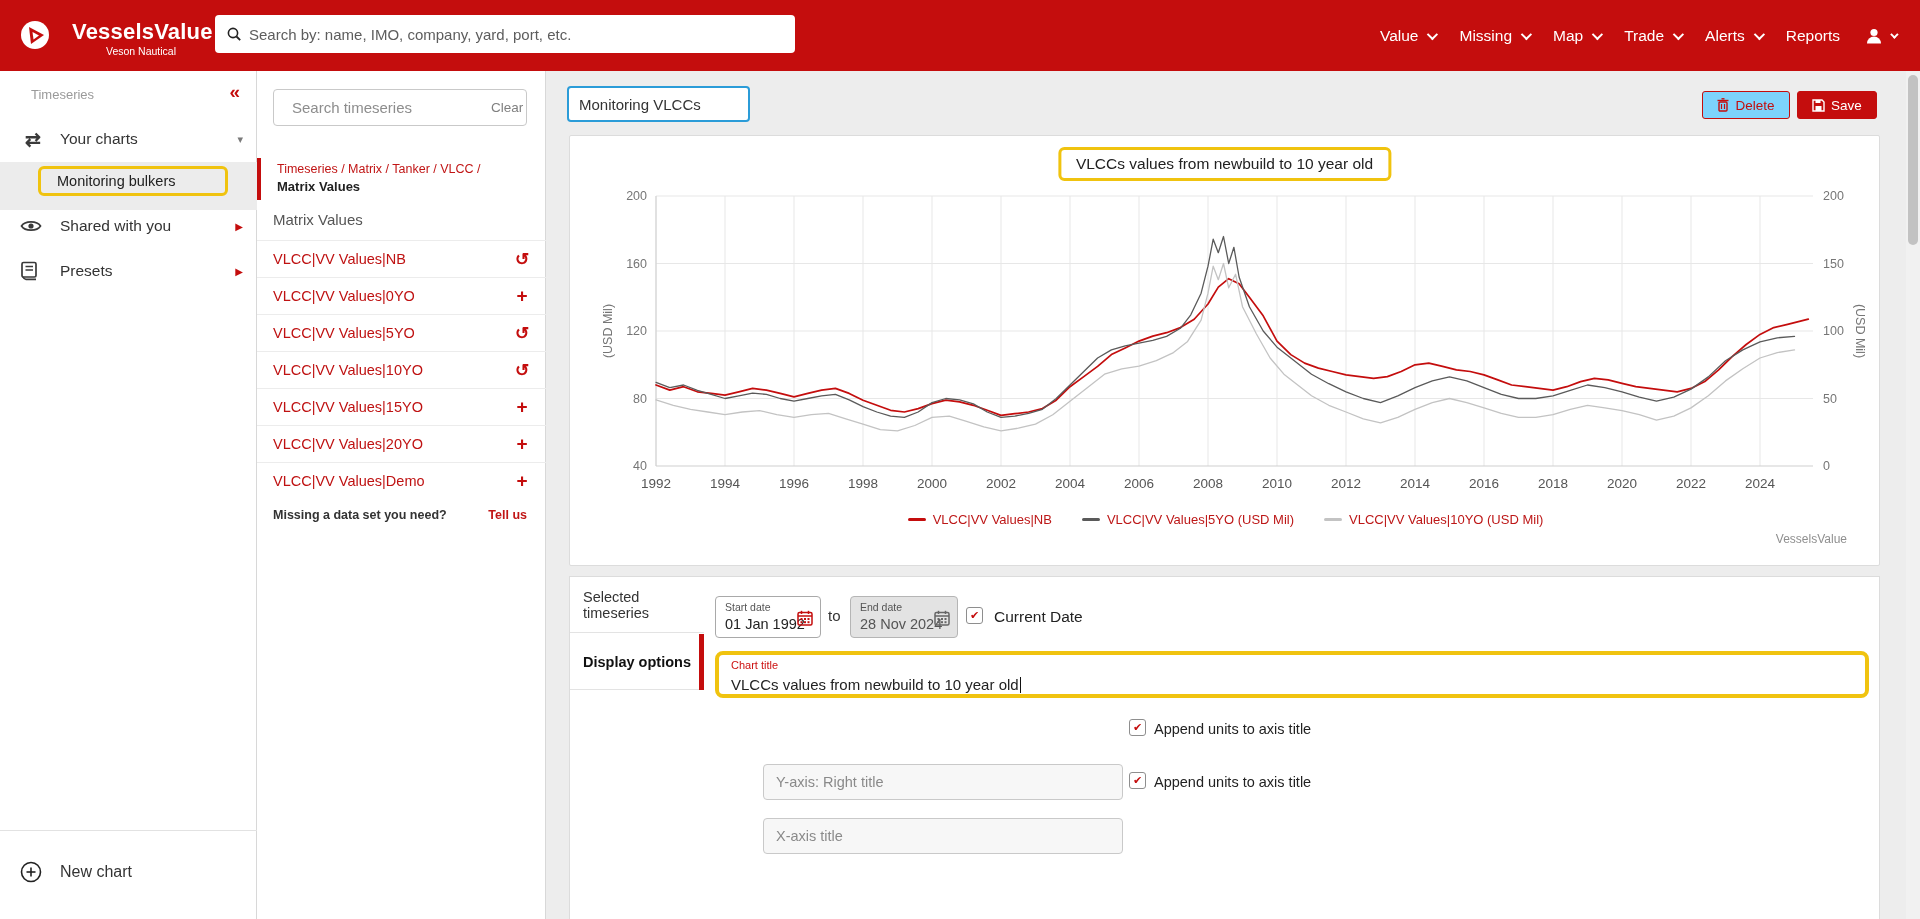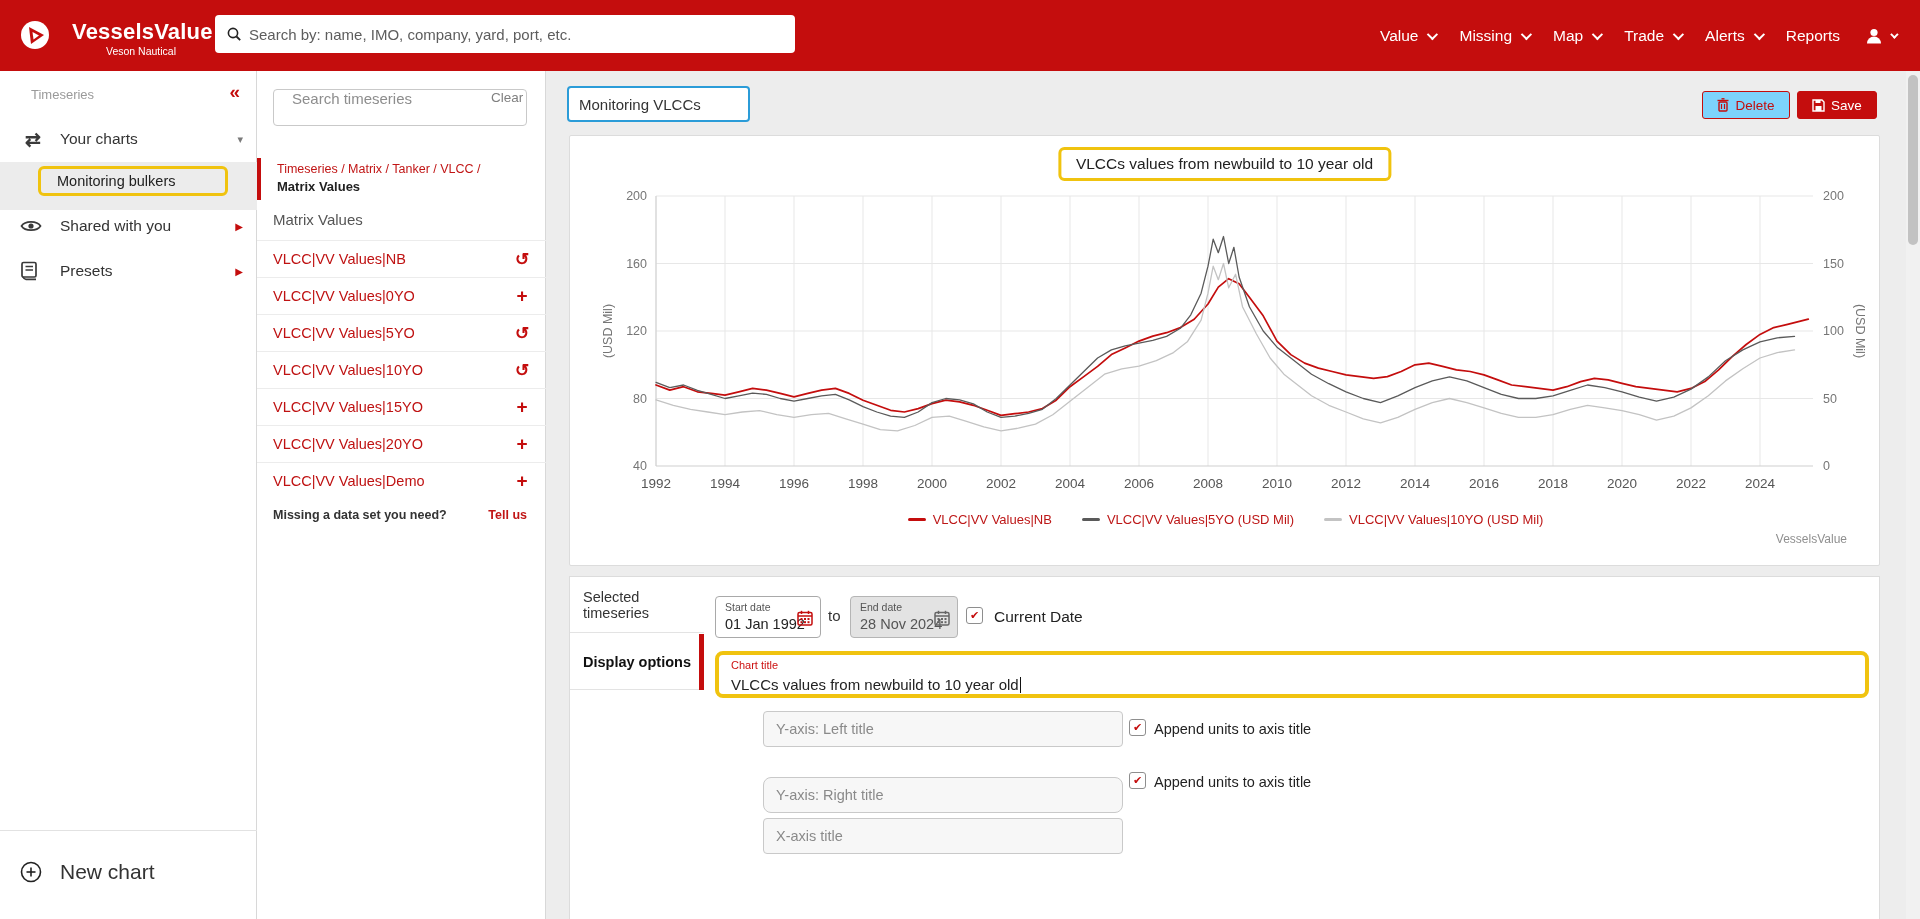--- a/index.html
+++ b/index.html
@@ -30,25 +30,25 @@
   #row-yourcharts { top:49px; }
   #row-yourcharts .sb-icon { font-size:19px; font-weight:bold; }
   #row-yourcharts .sb-caret { position:absolute; right:14px; color:#7a7a7a; font-size:11px; }
   #row-selected { top:91px; height:48px; background:#ececec; }
   #sel-box { position:absolute; left:38px; top:4px; width:190px; height:30px; border:3px solid #f0c30f; border-radius:6px; display:flex; align-items:center; }
   #sel-box span { margin-left:16px; font-size:14.5px; color:#222; }
   #row-shared { top:136px; }
   #row-presets { top:181px; }
   #sb-divider { position:absolute; left:0; top:759px; width:257px; height:1px; background:#e2e2e2; }
   #row-newchart { top:782px; }
-  #row-newchart .sb-label { font-size:21px; }
+  #row-newchart .sb-label { font-size:16px; }
 
   
   #browser { position:absolute; left:257px; top:71px; width:289px; height:848px; background:#fff; border-right:1px solid #d8d8d8; }
-  #ts-search { position:absolute; left:16px; top:18px; width:254px; height:37px; border:1px solid #c9c9c9; border-radius:4px; display:flex; align-items:flex-start; padding:0 10px; background:#fff; }
+  #ts-search { position:absolute; left:16px; top:18px; width:254px; height:37px; border:1px solid #c9c9c9; border-radius:4px; display:flex; align-items:center; padding:0 10px; background:#fff; }
   #ts-search input { border:none; outline:none; flex:1; font-size:15px; margin-left:8px; color:#333; background:transparent; font-family:"Liberation Sans",sans-serif; }
   #ts-search input::placeholder { color:#8d8d8d; }
   #ts-clear { font-size:13.5px; color:#7f7f7f; cursor:pointer; }
   #crumb { position:absolute; left:0; top:87px; width:289px; padding:4px 0 6px 16px; border-left:4px solid #c40d0d; }
   #crumb-path { font-size:12.5px; color:#c11515; }
   #crumb-cur { font-size:13px; font-weight:bold; color:#222; margin-top:3px; }
   #ts-cat { position:absolute; left:16px; top:140px; font-size:15px; color:#555; }
   #ts-list { position:absolute; left:0; top:169px; width:289px; }
   .ts-row { position:relative; width:289px; height:37px; border-top:1px solid #ececec; display:flex; align-items:center; cursor:pointer; }
   .ts-row .lbl { margin-left:16px; font-size:14.5px; color:#bf1212; }
@@ -93,21 +93,21 @@
   #to-label { position:absolute; left:258px; top:30px; font-size:15px; color:#333; }
   .cbox { position:absolute; width:17px; height:17px; border:1px solid #8e8e8e; border-radius:3px; background:#fff; display:flex; align-items:center; justify-content:center; font-size:11px; color:#c40d0d; cursor:pointer; }
   #cb-current { left:396px; top:30px; }
   #cb-current-label { position:absolute; left:424px; top:31px; font-size:15.5px; color:#222; }
   #titlefield { position:absolute; left:145px; top:74px; width:1154px; height:47px; border:4px solid #f0c30f; border-radius:8px; background:#fff; }
   #titlefield .flabel { position:absolute; left:12px; top:4px; font-size:11px; color:#cc1111; }
   #titlefield .fvalue { position:absolute; left:12px; top:21px; font-size:15px; color:#222; }
   .caret { display:inline-block; width:1px; height:16px; background:#111; vertical-align:-3px; margin-left:1px; }
   .axinput { position:absolute; left:193px; width:360px; height:36px; background:#f7f7f7; border:1px solid #c9c9c9; border-radius:4px; font-size:14.5px; color:#333; padding-left:12px; outline:none; font-family:"Liberation Sans",sans-serif; }
   .axinput::placeholder { color:#8a8a8a; }
-  #ax-y1 { top:134px; } #ax-y2 { top:200px;border-radius:8px; } #ax-x { top:241px; }
+  #ax-y1 { top:134px; } #ax-y2 { top:187px; } #ax-x { top:241px; }
   #cb-u1 { left:559px; top:142px; } #cb-u2 { left:559px; top:195px; }
   .cb-ulabel { position:absolute; left:584px; font-size:14.5px; color:#222; }
   #cb-u1-label { top:144px; } #cb-u2-label { top:197px; }
 
   
   #scrollbar { position:absolute; right:0; top:71px; width:14px; height:848px; background:#f1f1f1; }
   #scroll-thumb { position:absolute; left:2px; top:4px; width:10px; height:170px; background:#c2c2c2; border-radius:5px; }
 
   svg { display:block; }
 </style>
@@ -417,21 +417,20 @@
       <div class="cbox" id="cb-current">
         <span>✔</span>
       </div>
       <span id="cb-current-label">Current Date</span>
 
       <div id="titlefield">
         <span class="flabel">Chart title</span>
         <span class="fvalue"><span>VLCCs values from newbuild to 10 year old</span><span class="caret"></span></span>
       </div>
 
-      <input class="axinput" id="ax-y1" type="text" placeholder="Y-axis: Left title" style="">
       <div class="cbox" id="cb-u1">
         <span>✔</span>
       </div>
       <span class="cb-ulabel" id="cb-u1-label">Append units to axis title</span>
 
       <input class="axinput" id="ax-y2" type="text" placeholder="Y-axis: Right title" style="">
       <div class="cbox" id="cb-u2">
         <span>✔</span>
       </div>
       <span class="cb-ulabel" id="cb-u2-label">Append units to axis title</span>

